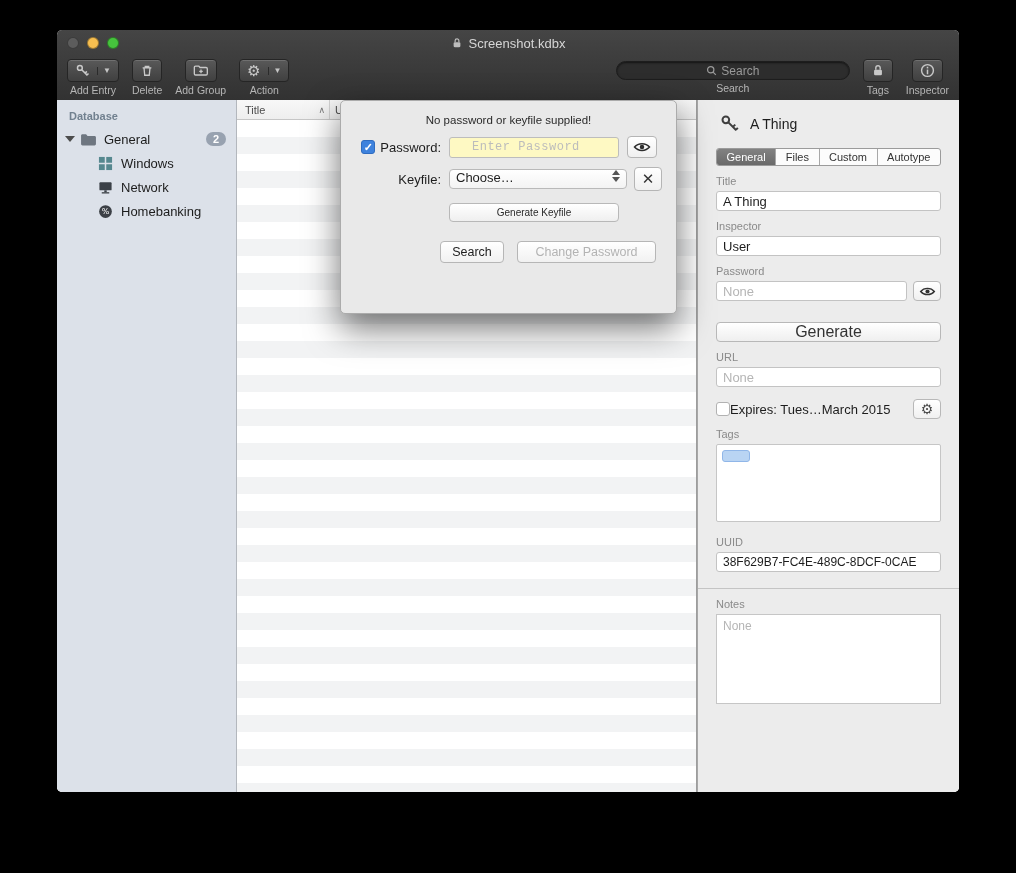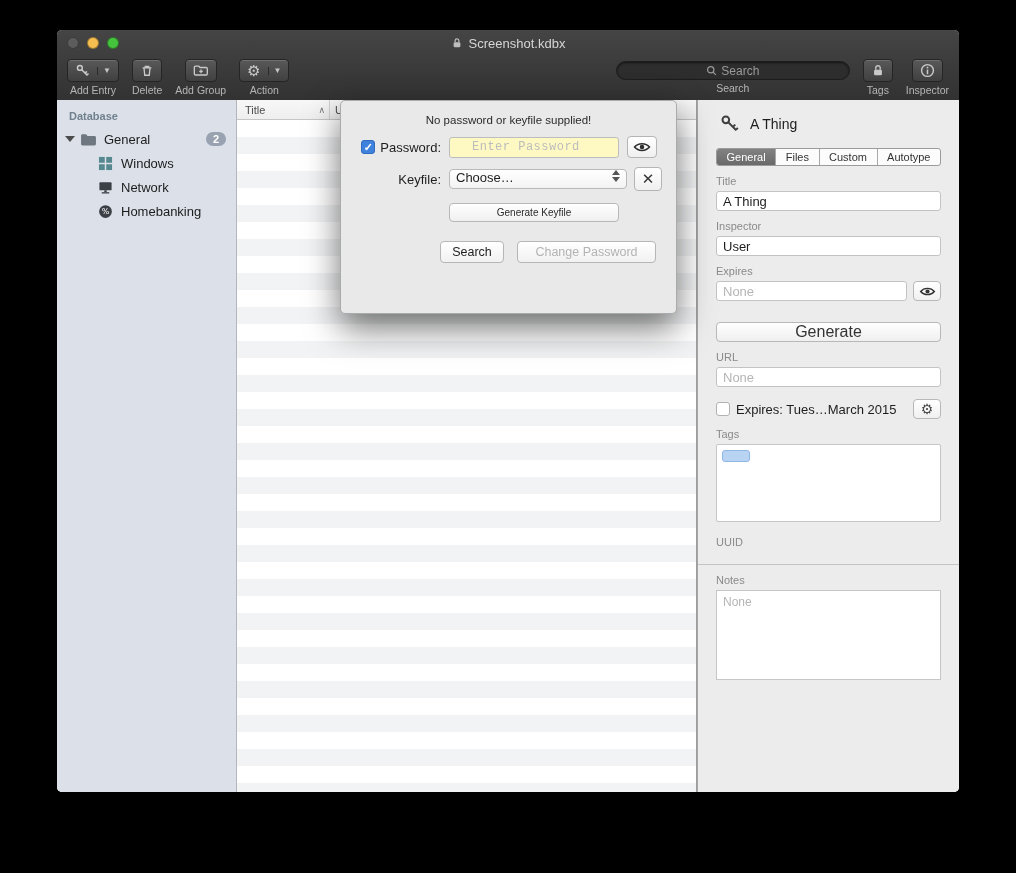--- a/index.html
+++ b/index.html
@@ -78,21 +78,21 @@
             background:#fff; font-size:13px; color:#1d1d1d; padding:0 6px;
             font-family:"Liberation Sans", sans-serif; }
   .tfield::placeholder { color:#b5b5b5; }
   .hrow { display:flex; gap:6px; align-items:center; }
   .minibtn { height:20px; min-width:28px; border-radius:4px; border:1px solid #b8b8b8;
              background:linear-gradient(#fff,#f0f0f0); display:flex; align-items:center;
              justify-content:center; }
   .widebtn { width:100%; height:20px; border-radius:4px; border:1px solid #b8b8b8;
              background:linear-gradient(#fff,#efefef); font-size:16px; color:#333;
              display:flex; align-items:center; justify-content:center; margin-top:21px; }
-  .expires { display:flex; align-items:center; gap:6px; margin-top:12px; font-size:13px; color:#1d1d1d; }
+  .expires { display:flex; align-items:center; gap:0; margin-top:12px; font-size:13px; color:#1d1d1d; }
   .cb { width:14px; height:14px; border-radius:3px; border:1px solid #b2b2b2; background:#fff; }
   .cb.checked { background:#3e82dd; border-color:#2f6cc0; color:#fff; font-size:11px;
                 font-weight:bold; display:flex; align-items:center; justify-content:center; }
   .tagsbox { width:100%; height:78px; background:#fff; border:1px solid #c6c6c6;
              border-radius:2px; margin-top:2px; padding:5px; }
   .tagpill { width:28px; height:12px; background:#b9d4f3; border:1px solid #90b6e8; border-radius:3px; }
   .insp-divider { height:1px; background:#c4c4c4; margin:16px -18px 0; }
   .notesbox { width:100%; height:90px; background:#fff; border:1px solid #c6c6c6;
               resize:none; font-size:12px; padding:4px 6px; color:#1d1d1d;
               font-family:"Liberation Sans", sans-serif; }
@@ -309,21 +309,21 @@
           <div class="segment">Custom</div>
           <div class="segment">Autotype</div>
         </div>
 
         <div class="flabel">Title</div>
         <input class="tfield" value="A Thing" style="">
 
         <div class="flabel">Inspector</div>
         <input class="tfield" value="User" style="">
 
-        <div class="flabel">Expires</div>
+        <div class="flabel">Password</div>
         <div class="hrow">
           <input class="tfield" style="flex: 1 1 0%;" placeholder="None">
           <div class="minibtn">
             <svg width="17" height="11" viewBox="0 0 24 16">
                 <path d="M2 8 C7 2 17 2 22 8 C17 14 7 14 2 8 Z" fill="none" stroke="#333" stroke-width="2"></path>
                 <circle cx="12" cy="8" r="3" fill="#333"></circle>
               </svg>
           </div>
         </div>
 
@@ -339,20 +339,21 @@
             <span class="gear-dark">⚙</span>
           </div>
         </div>
 
         <div class="flabel">Tags</div>
         <div class="tagsbox">
           <div class="tagpill"></div>
         </div>
 
         <div class="flabel" style="margin-top:14px">UUID</div>
+        <input class="tfield" style="font-size: 12px;" value="38F629B7-FC4E-489C-8DCF-0CAE">
 
         <div class="insp-divider"></div>
 
         <div class="flabel">Notes</div>
         <textarea class="notesbox" placeholder="None" style=""></textarea>
       </div>
     </div>
 
     <div class="dialog">
       <div class="dlg-msg">No password or keyfile supplied!</div>

